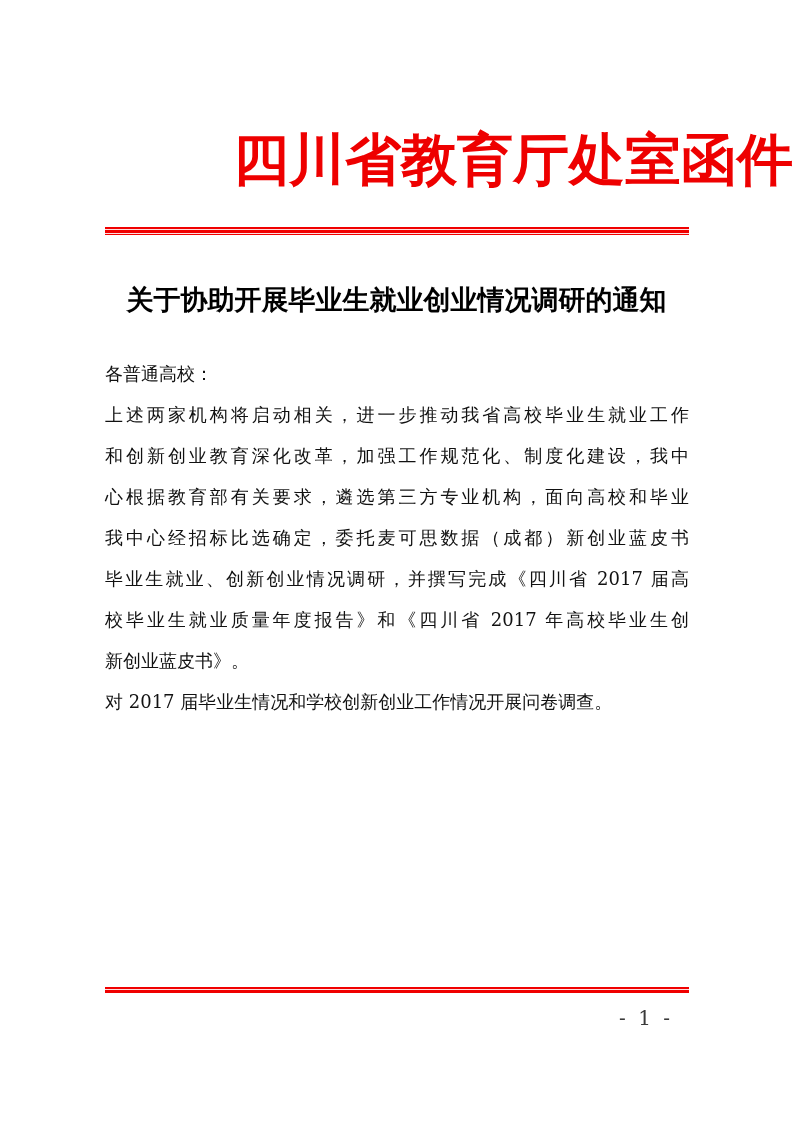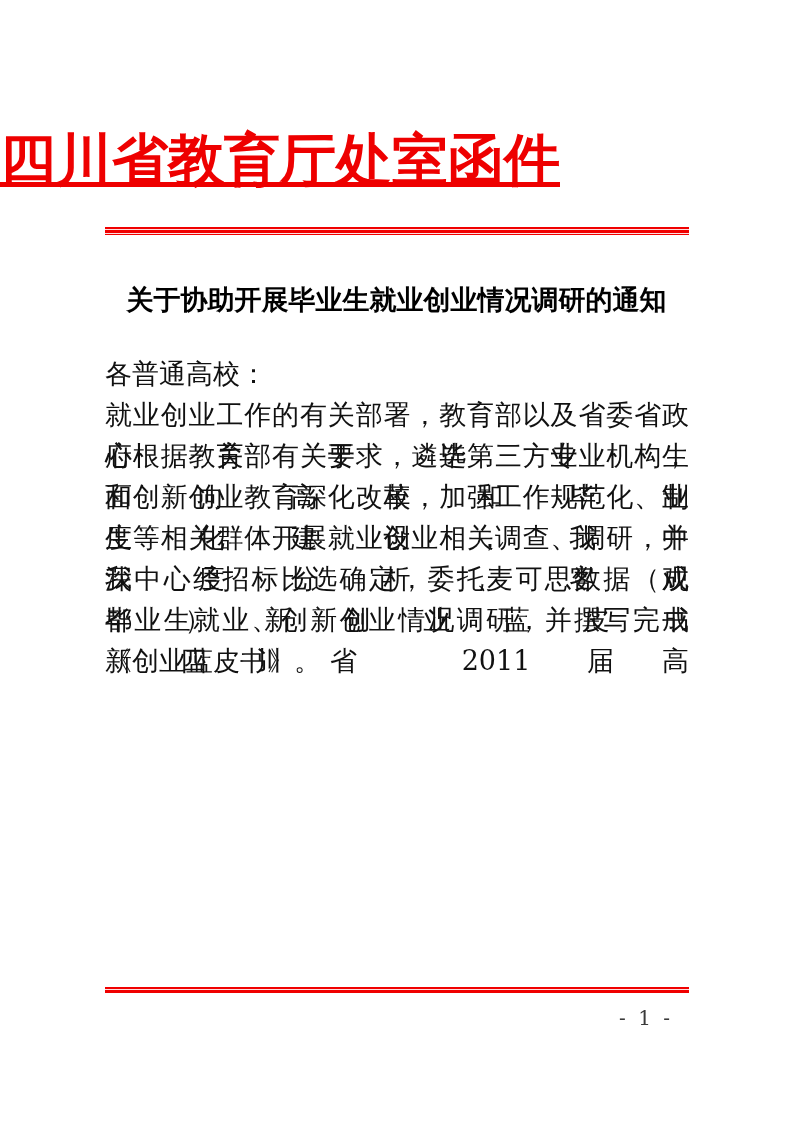--- a/index.html
+++ b/index.html
@@ -15,28 +15,27 @@
     overflow: hidden;
     font-family: "DejaVu Serif", "Liberation Serif", serif;
   }
 
   
   .letterhead {
     position: absolute;
     top: 122px;
     left: 0;
     width: 100%;
-    text-align: left;
+    text-align: right;
     font-size: 56px;
     line-height: 1.35;
     font-weight: 700;
     color: #ee0000;
     letter-spacing: 0px;
     font-family: "DejaVu Serif", "Liberation Serif", serif;
-    text-decoration: underline;
   }
 
   
   .rule-top {
     position: absolute;
     left: 105px;
     top: 227px;
     width: 584px;
     height: 8px;
     background: linear-gradient(
@@ -63,21 +62,21 @@
     color: #000000;
     font-family: "DejaVu Serif", "Liberation Serif", serif;
   }
 
   
   .body-block {
     position: absolute;
     left: 105px;
     top: 353px;
     width: 584px;
-    font-size: 27px;
+    font-size: 18px;
     color: #111111;
     font-family: "DejaVu Serif", "Liberation Serif", serif;
   }
   .line {
     height: 41px;
     line-height: 41px;
     white-space: nowrap;
     text-align: justify;
     text-align-last: left;
     overflow: visible;
@@ -127,28 +126,29 @@
   <div class="letterhead">四川省教育厅处室函件</div>
 
   <div class="rule-top"></div>
 
   <h1 class="subject">关于协助开展毕业生就业创业情况调研的通知</h1>
 
   <div class="body-block">
 
     <div class="line">各普通高校：</div>
 
-    <div class="line jl">就业创业工作的有关部署，教育部以及省委省政府关于毕业生</div>
+    <div class="line jl">上述两家机构将启动相关，进一步推动我省高校毕业生就业工作</div>
+    <div class="line jl">和创新创业教育深化改革，加强工作规范化、制度化建设，我中</div>
     <div class="line jl">心根据教育部有关要求，遴选第三方专业机构，面向高校和毕业</div>
-    <div class="line jl">和创新创业教育深化改革，加强工作规范化、制度化建设，我中</div>
-    <div class="line jl">生等相关群体开展就业创业相关调查、调研，并深度分析、客观</div>
     <div class="line jl">我中心经招标比选确定，委托麦可思数据（成都）新创业蓝皮书</div>
-    <div class="line jl">毕业生就业、创新创业情况调研，并撰写完成《四川省 2011 届高</div>
+    <div class="line jl">毕业生就业、创新创业情况调研，并撰写完成《四川省 2017 届高</div>
+    <div class="line jl">校毕业生就业质量年度报告》和《四川省 2017 年高校毕业生创</div>
     <div class="line">新创业蓝皮书》。</div>
 
+    <div class="line">对 2017 届毕业生情况和学校创新创业工作情况开展问卷调查。</div>
 
   </div>
 
   <div class="rule-bottom"></div>
 
   <div class="page-number">- 1 -</div>
 
 </div>
 
 </body></html>

